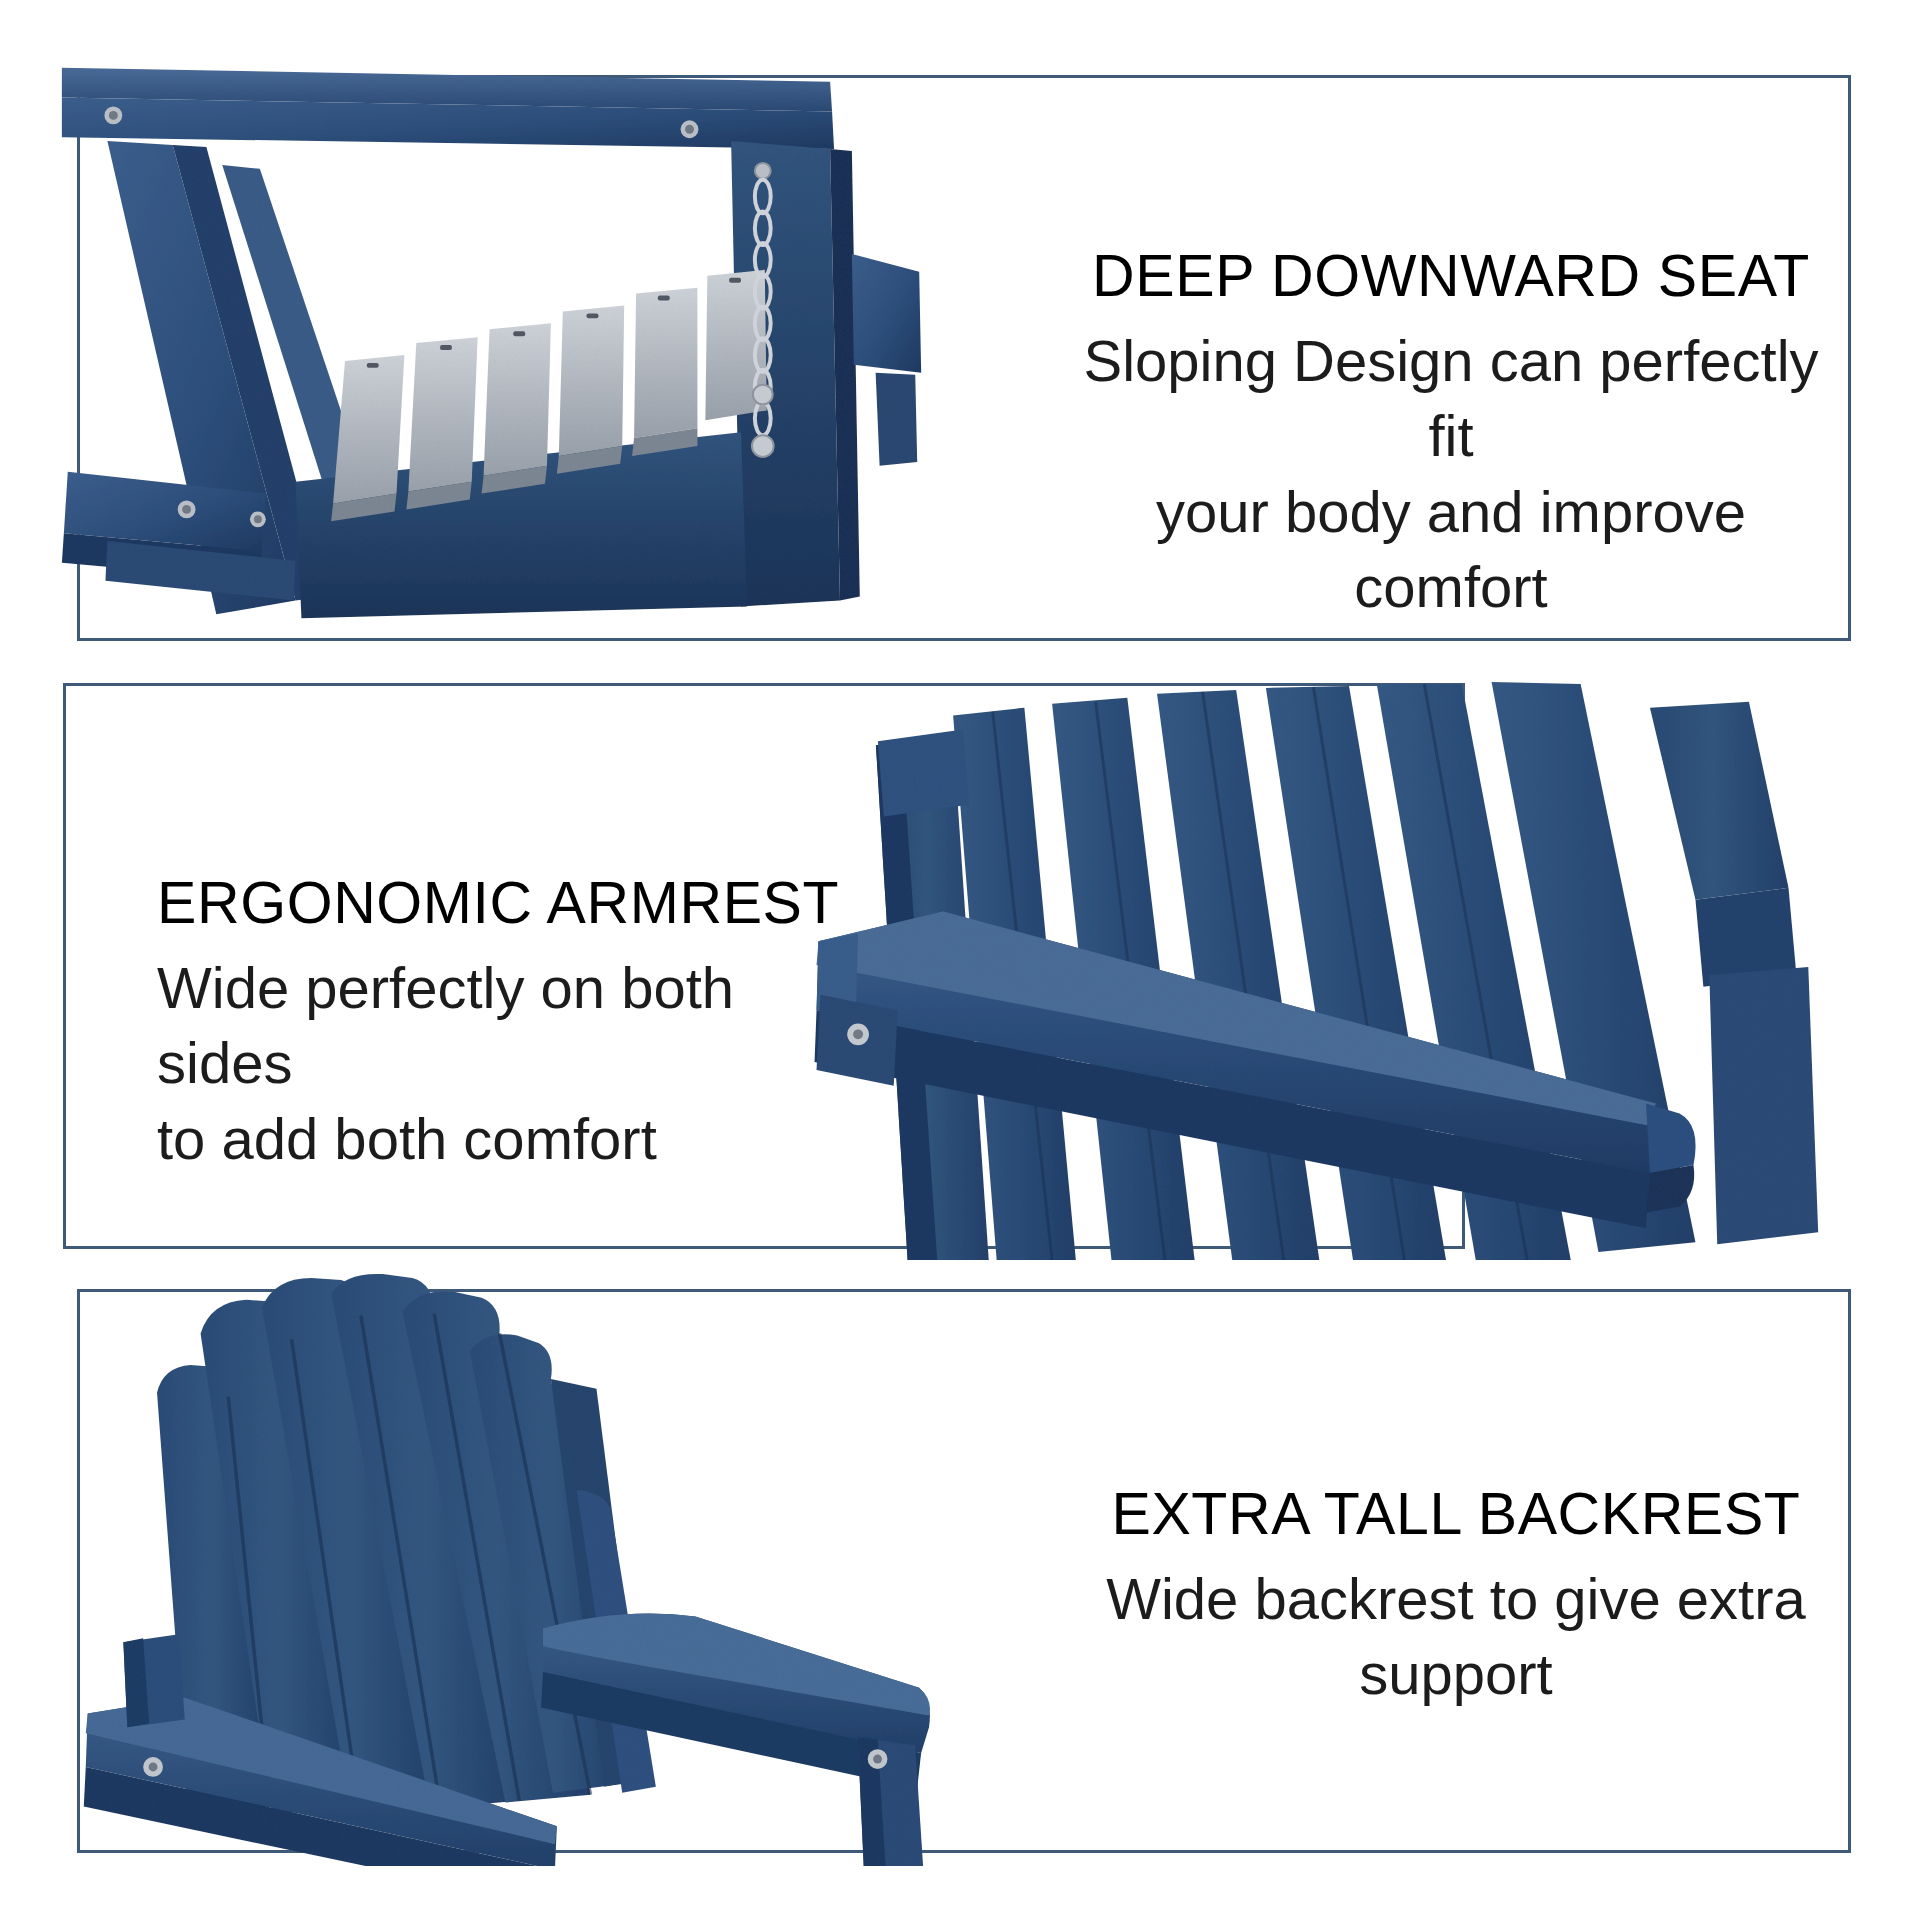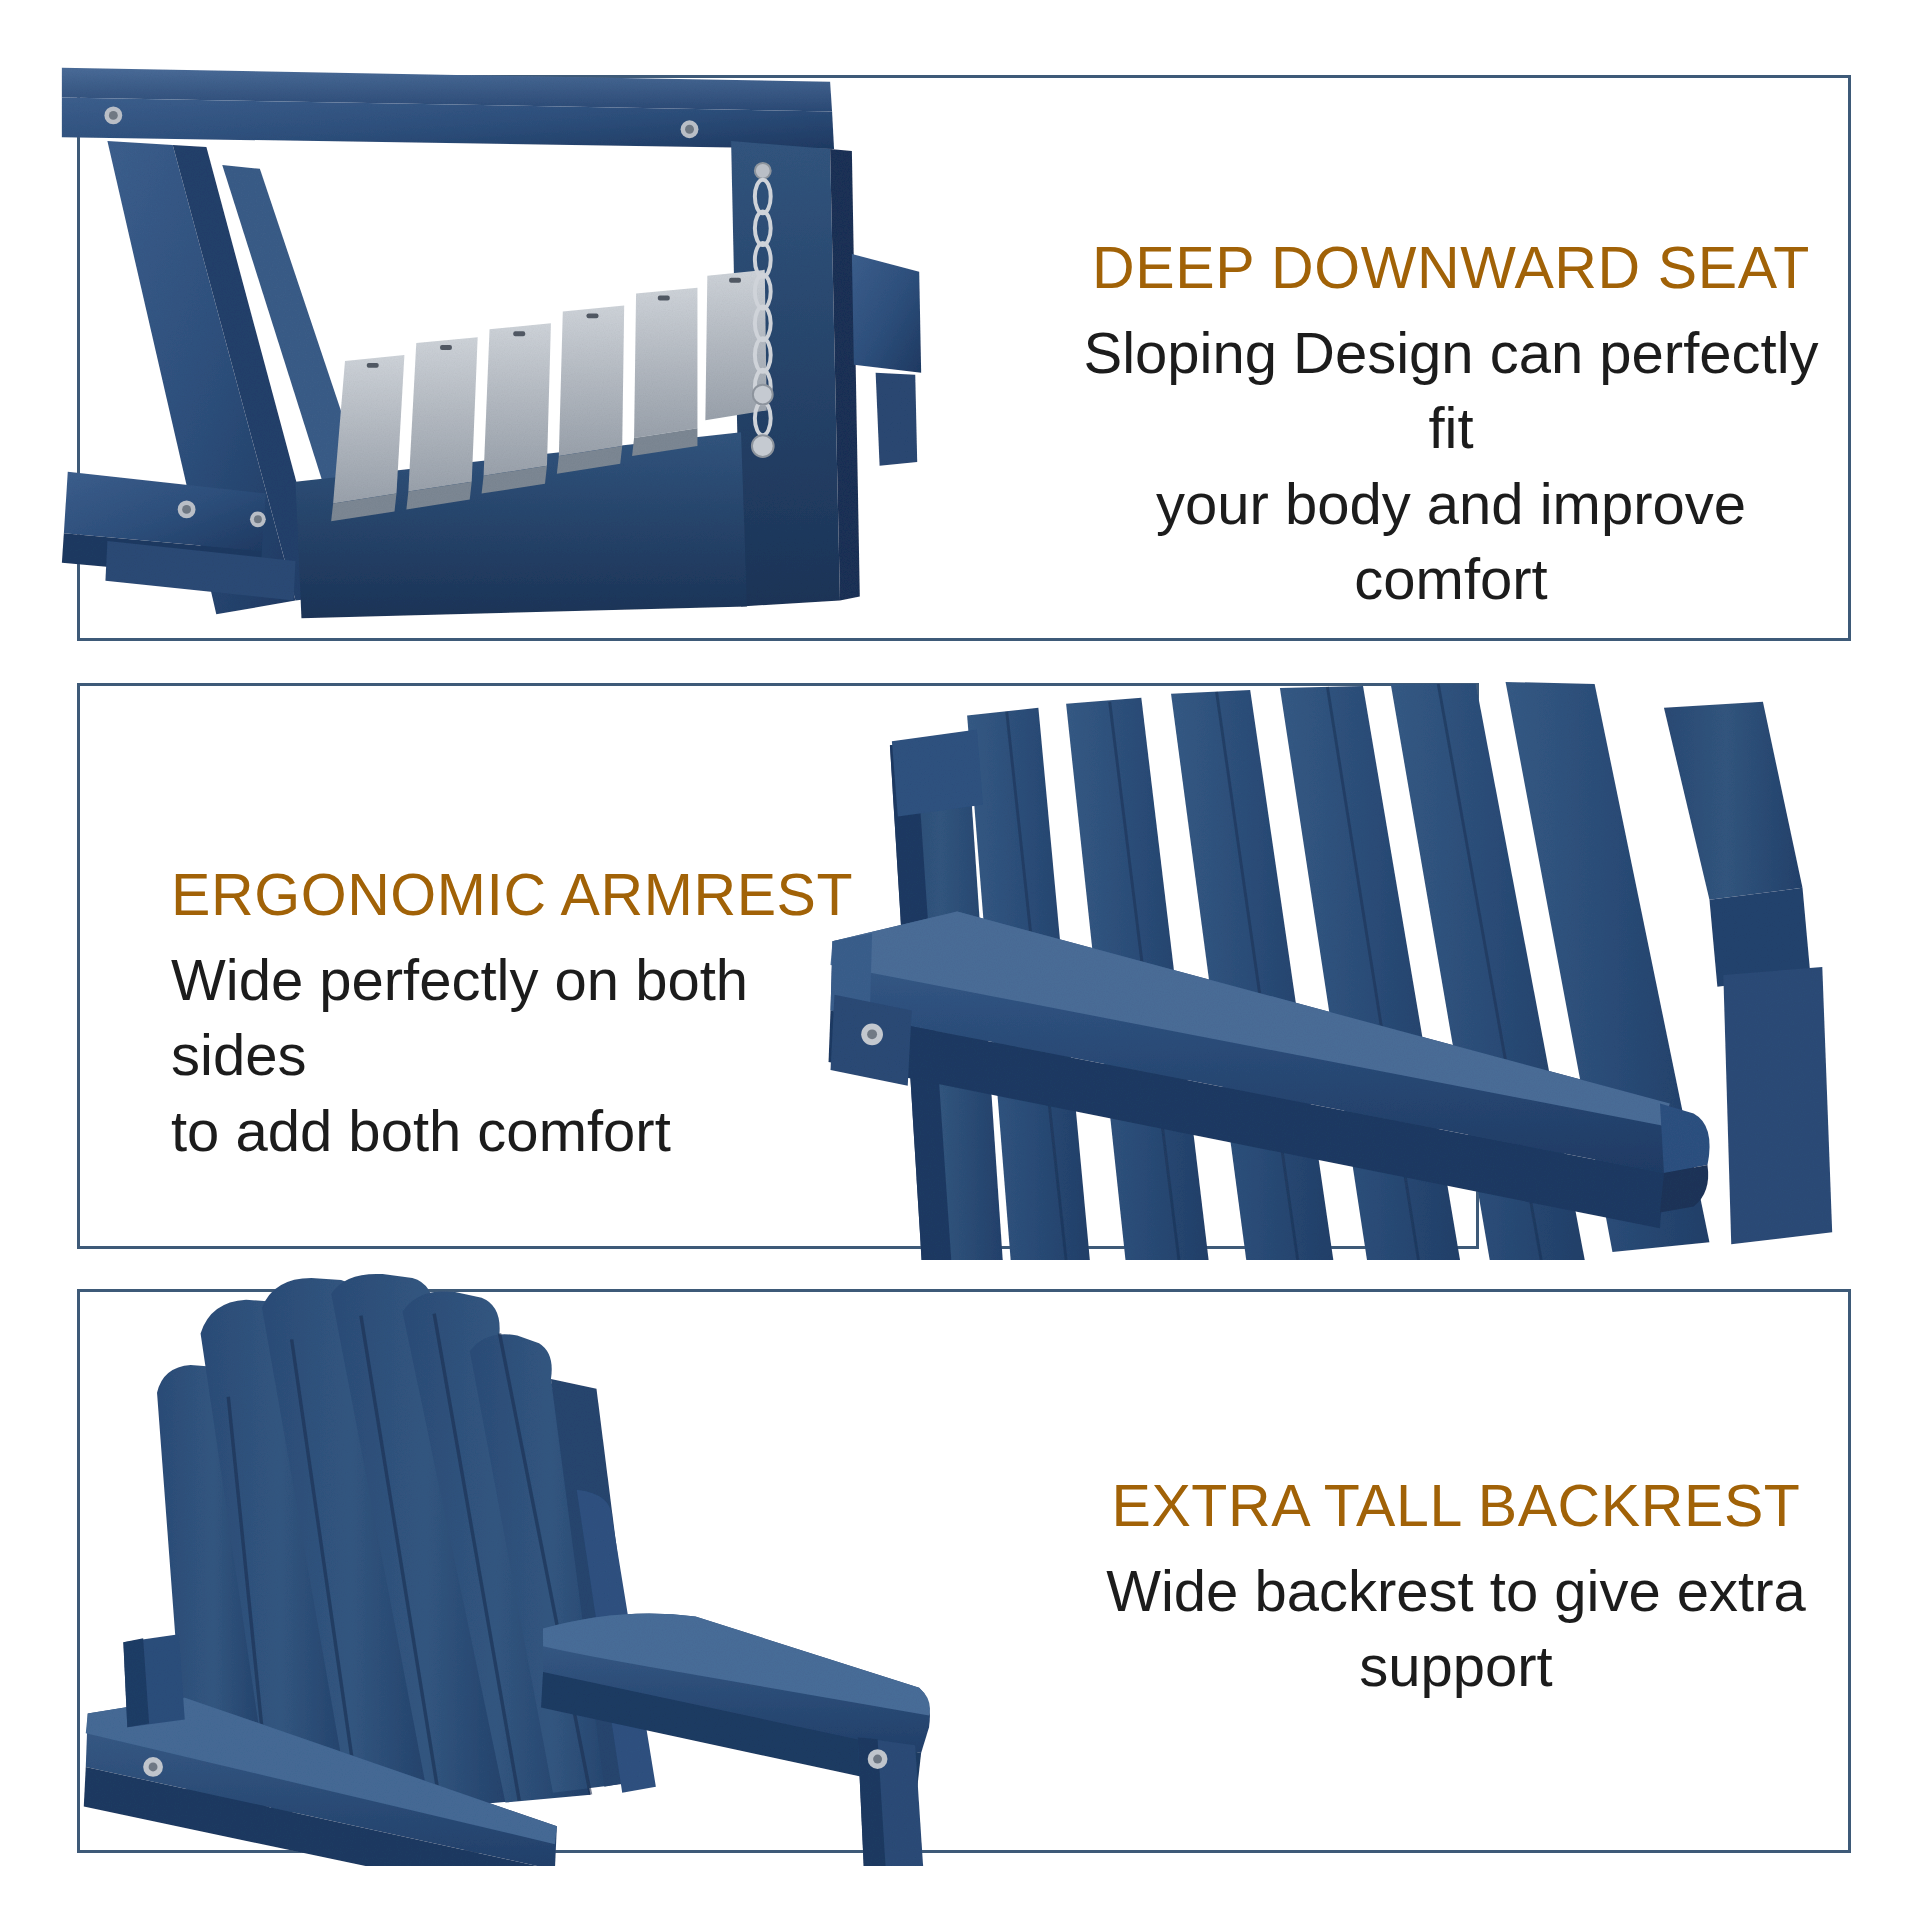--- a/index.html
+++ b/index.html
@@ -33,35 +33,35 @@
   }
 
   .panel-inner {
     position: absolute;
     inset: 0;
     overflow: visible;
   }
 
   
   #panel-deep-seat   { left: 77px;  top: 75px;   width: 1774px; height: 566px; }
-  #panel-armrest     { left: 77px;  top: 683px;  width: 1402px; height: 566px; }
+  #panel-armrest     { left: 63px;  top: 683px;  width: 1402px; height: 566px; }
   #panel-backrest    { left: 77px;  top: 1289px; width: 1774px; height: 564px; text-decoration: underline; }
 
   
   .text-block {
     position: absolute;
     box-sizing: border-box;
   }
   .heading {
-    color: #a16207;
+    color: #000000;
     font-size: 59px;
     font-weight: 400;
     letter-spacing: 0.6px;
     line-height: 1.12;
-    margin: 8px 0 14px 0;
+    margin: 16px 0 14px 0;
     white-space: nowrap;
   }
   .body-copy {
     color: #1c1c1c;
     font-size: 58px;
     font-weight: 400;
     line-height: 1.30;
     margin: 0;
   }
 

